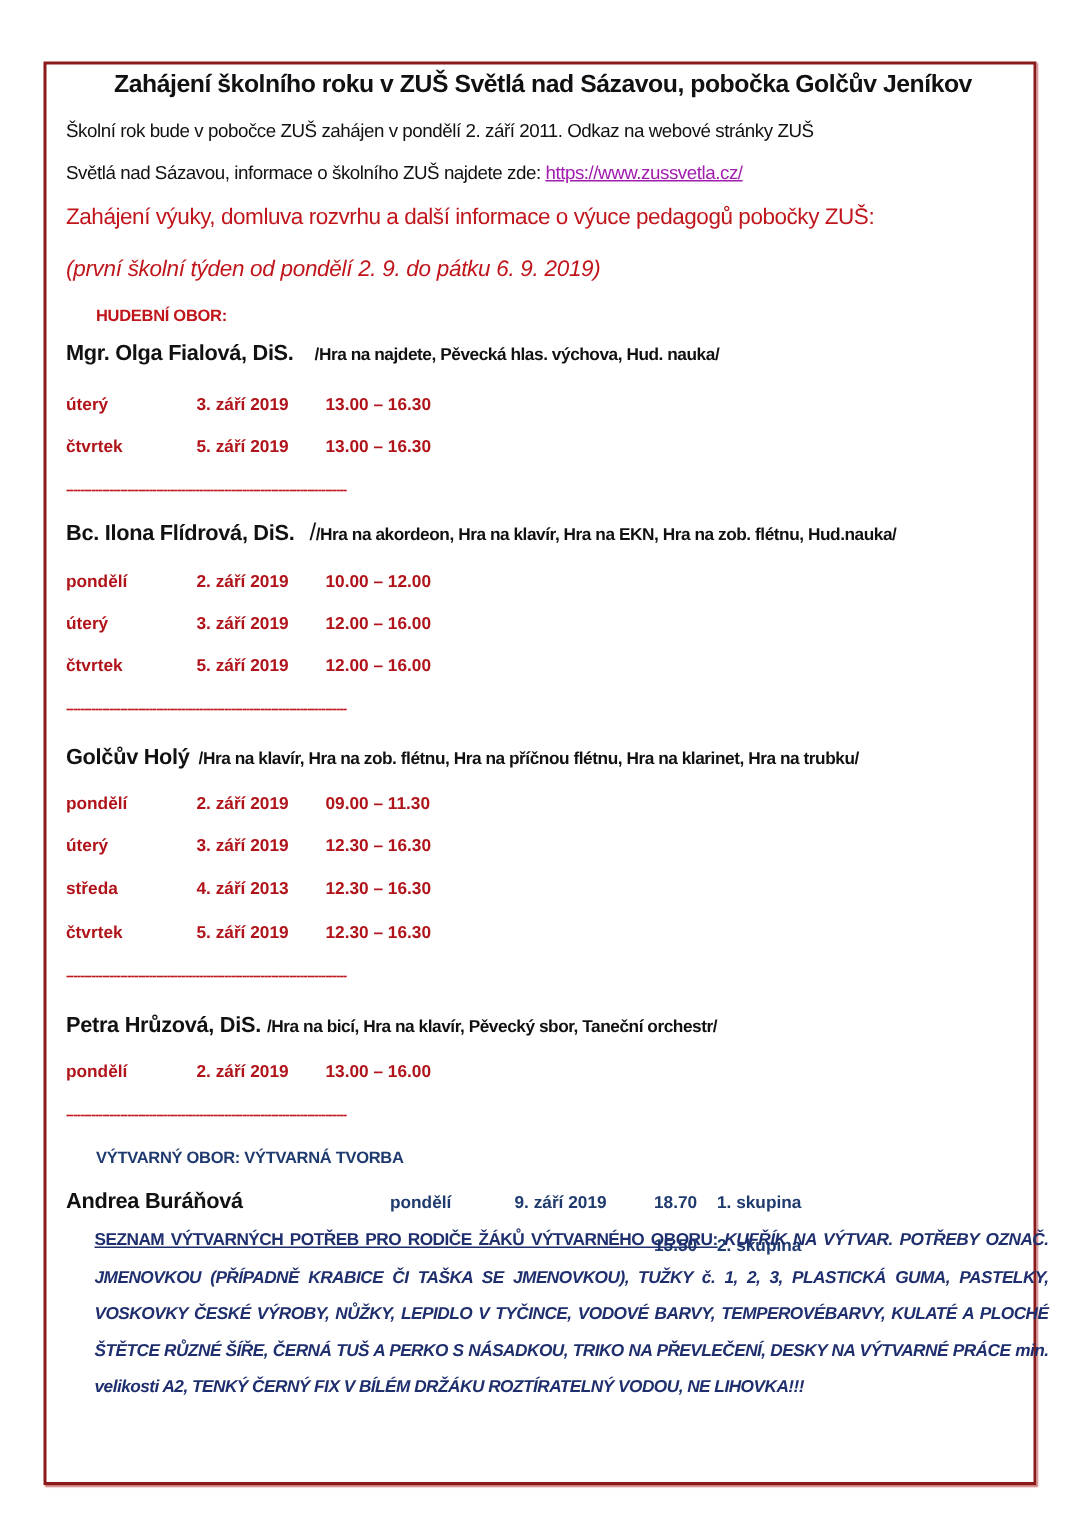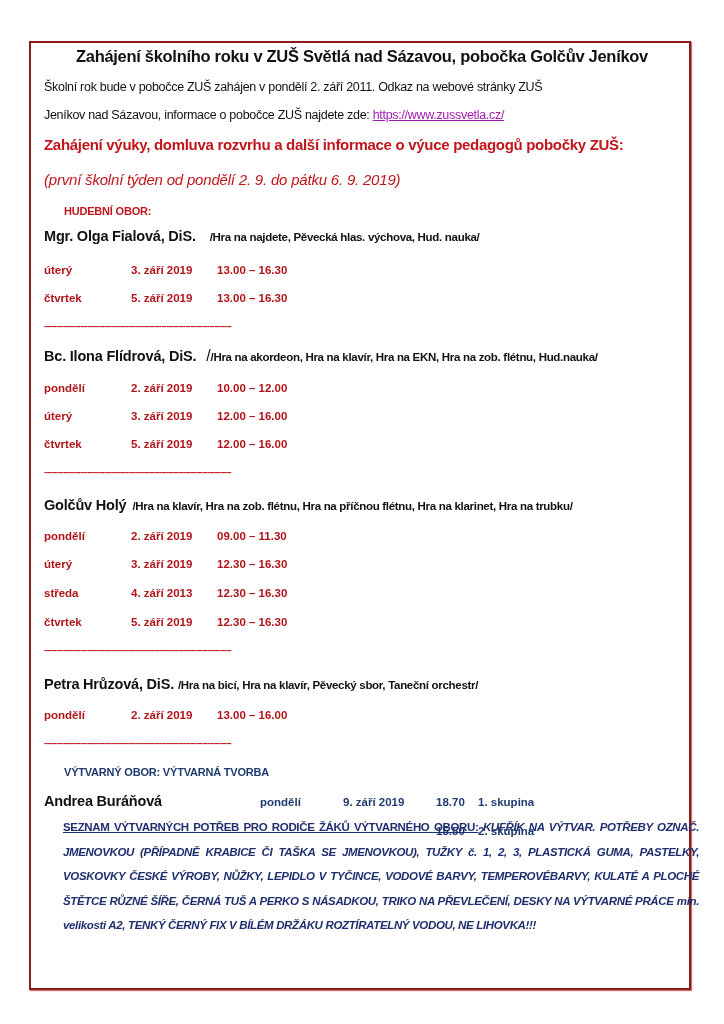--- a/index.html
+++ b/index.html
@@ -5,21 +5,21 @@
   html, body { margin:0; padding:0; background:#ffffff; }
   body { width:724px; height:1024px; position:relative; overflow:hidden;
          font-family:"Liberation Sans", sans-serif; color:#111; }
   .frame { position:absolute; left:29px; top:41px; width:662px; height:949px;
            border:2px solid #8b1a1a; box-sizing:border-box; box-shadow:1px 1px 1px #c77; }
   .ln { position:absolute; white-space:nowrap; font-family:"Liberation Sans", sans-serif; }
   .title { left:0; width:724px; text-align:center; top:47px; font-size:16.5px; font-weight:bold; letter-spacing:-0.3px; }
   .p { left:44px; font-size:12.5px; letter-spacing:-0.3px; }
   .link { color:#a21caf; text-decoration:underline; }
   .red { color:#c0151b; }
-  .h2 { left:44px; font-size:15px; font-weight:bold; letter-spacing:-0.3px; }
+  .h2 { left:44px; font-size:15px; font-weight:normal; letter-spacing:-0.3px; }
   .h2i { left:44px; font-size:15px; font-style:italic; letter-spacing:-0.2px; }
   .sec { left:44px; font-size:11px; font-weight:bold; letter-spacing:-0.2px;margin-left:20px; }
   .tname { left:44px; font-size:14.5px; font-weight:bold; letter-spacing:-0.2px; }
   .tsub { font-size:11.5px; font-weight:bold; letter-spacing:-0.3px; }
   .row { left:44px; font-size:11.5px; font-weight:bold; color:#b0141a; height:16px; }
   .row span { position:absolute; top:0; }
   .c1 { left:0; } .c2 { left:87px; } .c3 { left:173px; }
   .sep { left:44px; color:#c0151b; font-size:9px; letter-spacing:-0.6px; font-weight:bold; }
   .navy { color:#1f3a6e; }
   .art { font-size:11.5px; font-weight:bold; color:#1f3a6e; }
@@ -30,21 +30,21 @@
   .list .n { font-style:italic; }
 </style>
 </head>
 <body>
 
 <div class="frame"></div>
 
 <div class="ln title">Zahájení školního roku v ZUŠ Světlá nad Sázavou, pobočka Golčův Jeníkov</div>
 
 <div class="ln p" style="top:80px">Školní rok bude v pobočce ZUŠ zahájen v pondělí 2. září 2011. Odkaz na webové stránky ZUŠ</div>
-<div class="ln p" style="top:108px"><span>Jeníkov nad Sázavou, informace o pobočce ZUŠ najdete zde: </span><span class="link">https://www.zussvetla.cz/</span></div>
+<div class="ln p" style="top:108px"><span>Světlá nad Sázavou, informace o školního ZUŠ najdete zde: </span><span class="link">https://www.zussvetla.cz/</span></div>
 
 <div class="ln h2 red" style="top:136px">Zahájení výuky, domluva rozvrhu a další informace o výuce pedagogů pobočky ZUŠ:</div>
 <div class="ln h2i red" style="top:171px">(první školní týden od pondělí 2. 9. do pátku 6. 9. 2019)</div>
 
 <div class="ln sec red" style="top:205px">HUDEBNÍ OBOR:</div>
 
 <div class="ln tname" style="top:228px"><span>Mgr. Olga Fialová, DiS.</span><span class="tsub" style="margin-left:14px">/Hra na najdete, Pěvecká hlas. výchova, Hud. nauka/</span></div>
 <div class="ln row" style="top:264px">
     <span class="c1">úterý</span>
     <span class="c2">3. září 2019</span>

